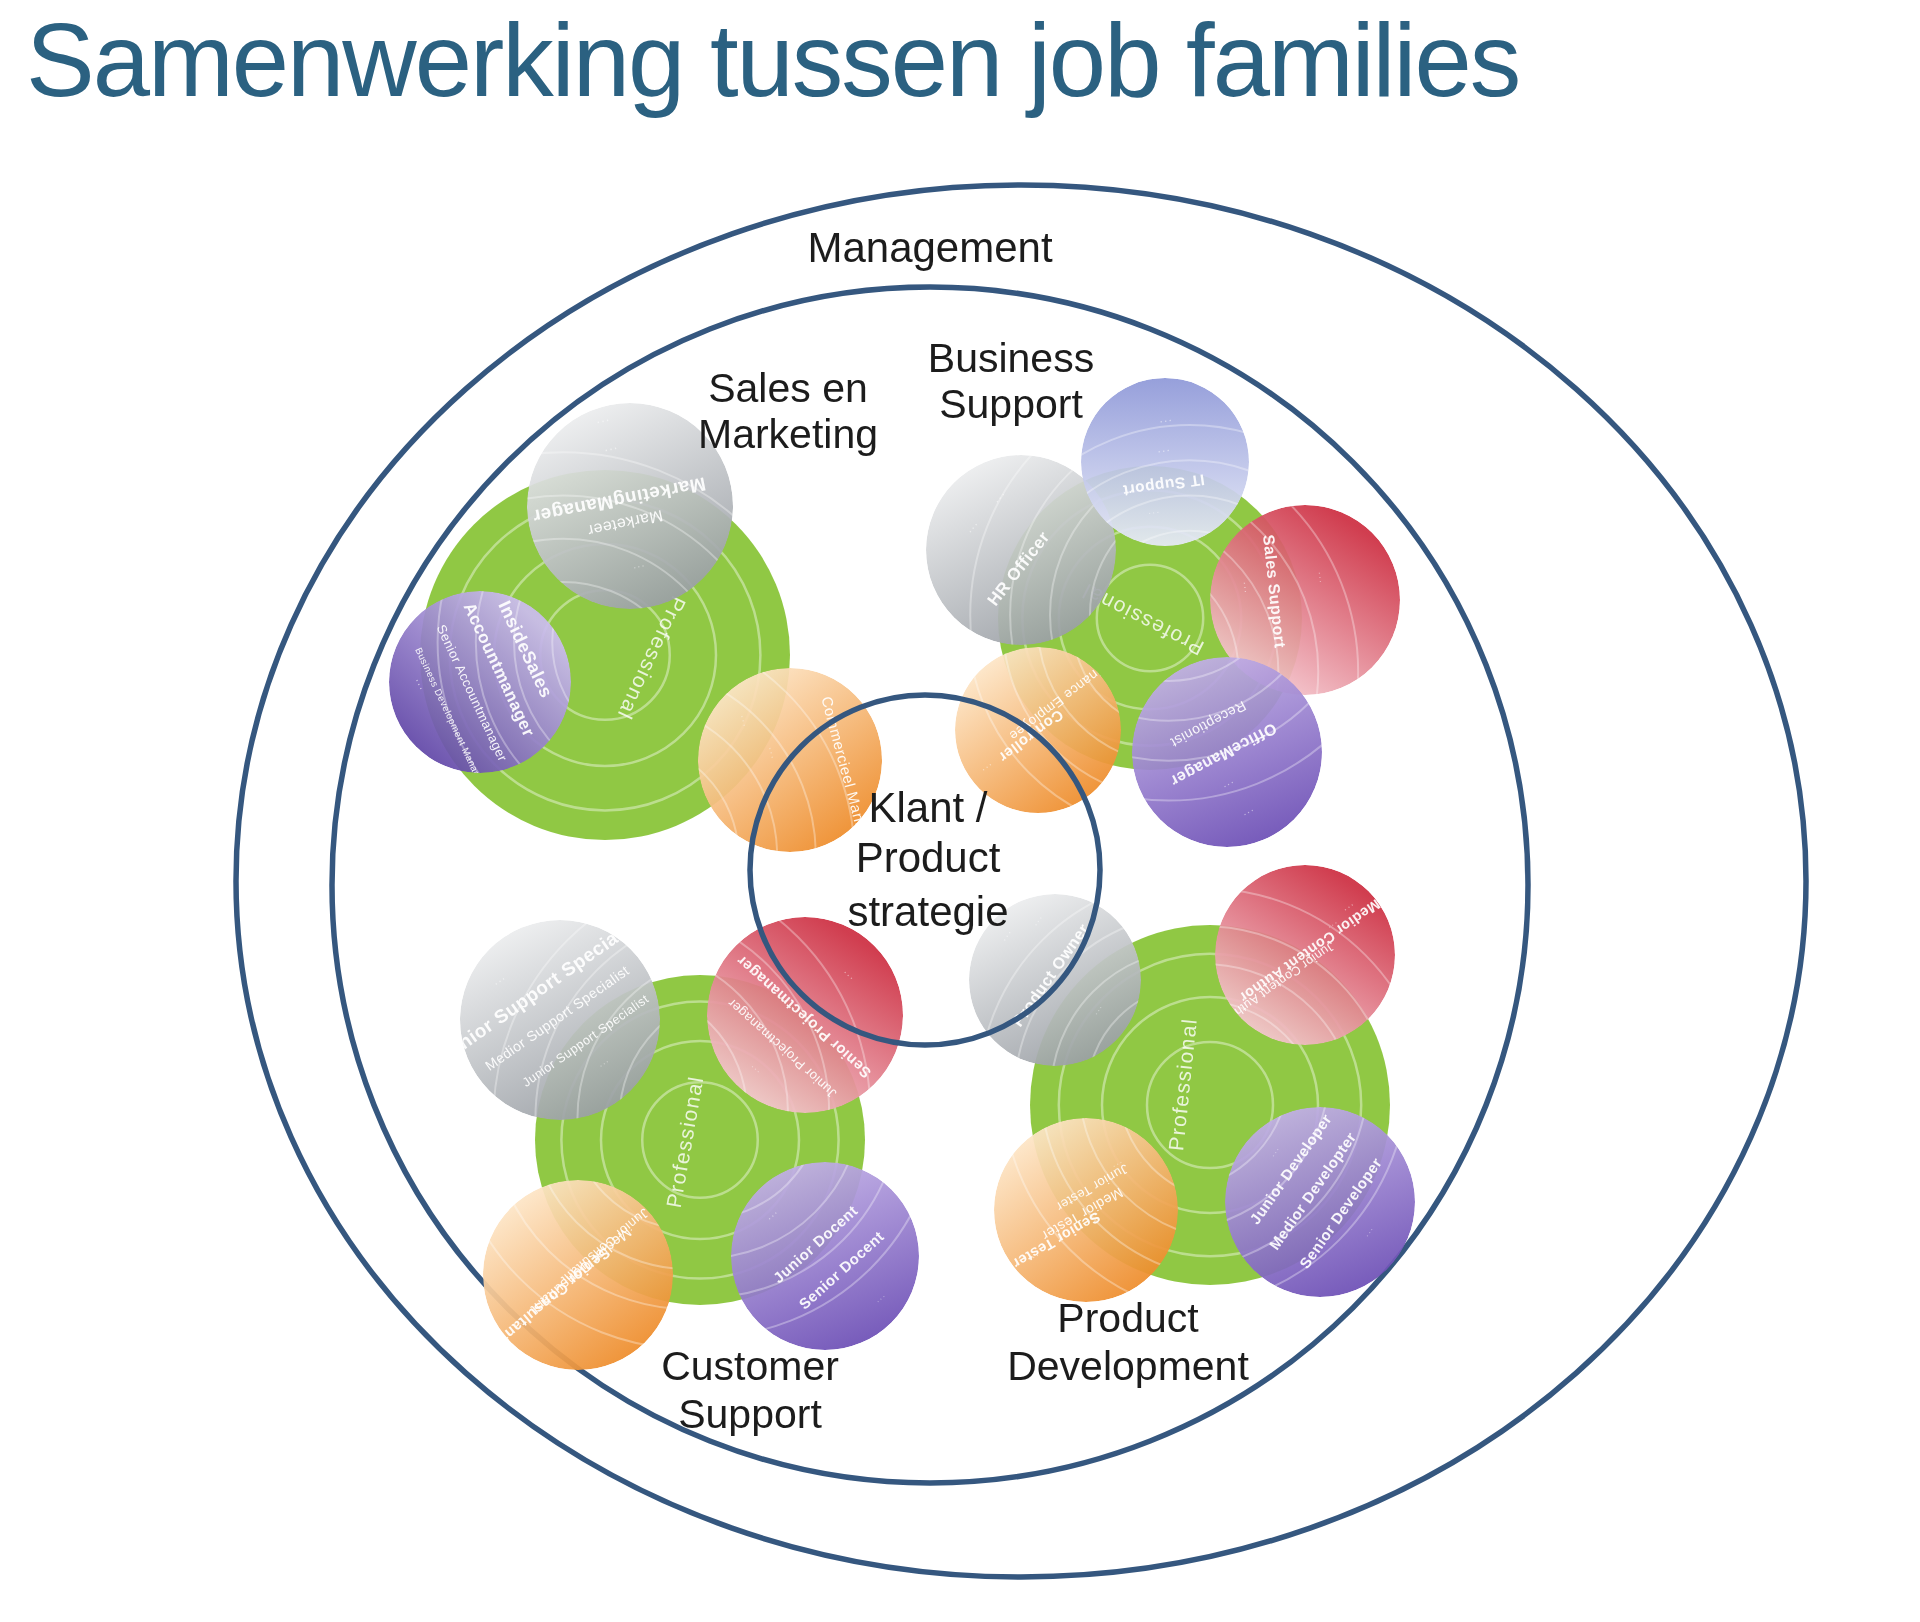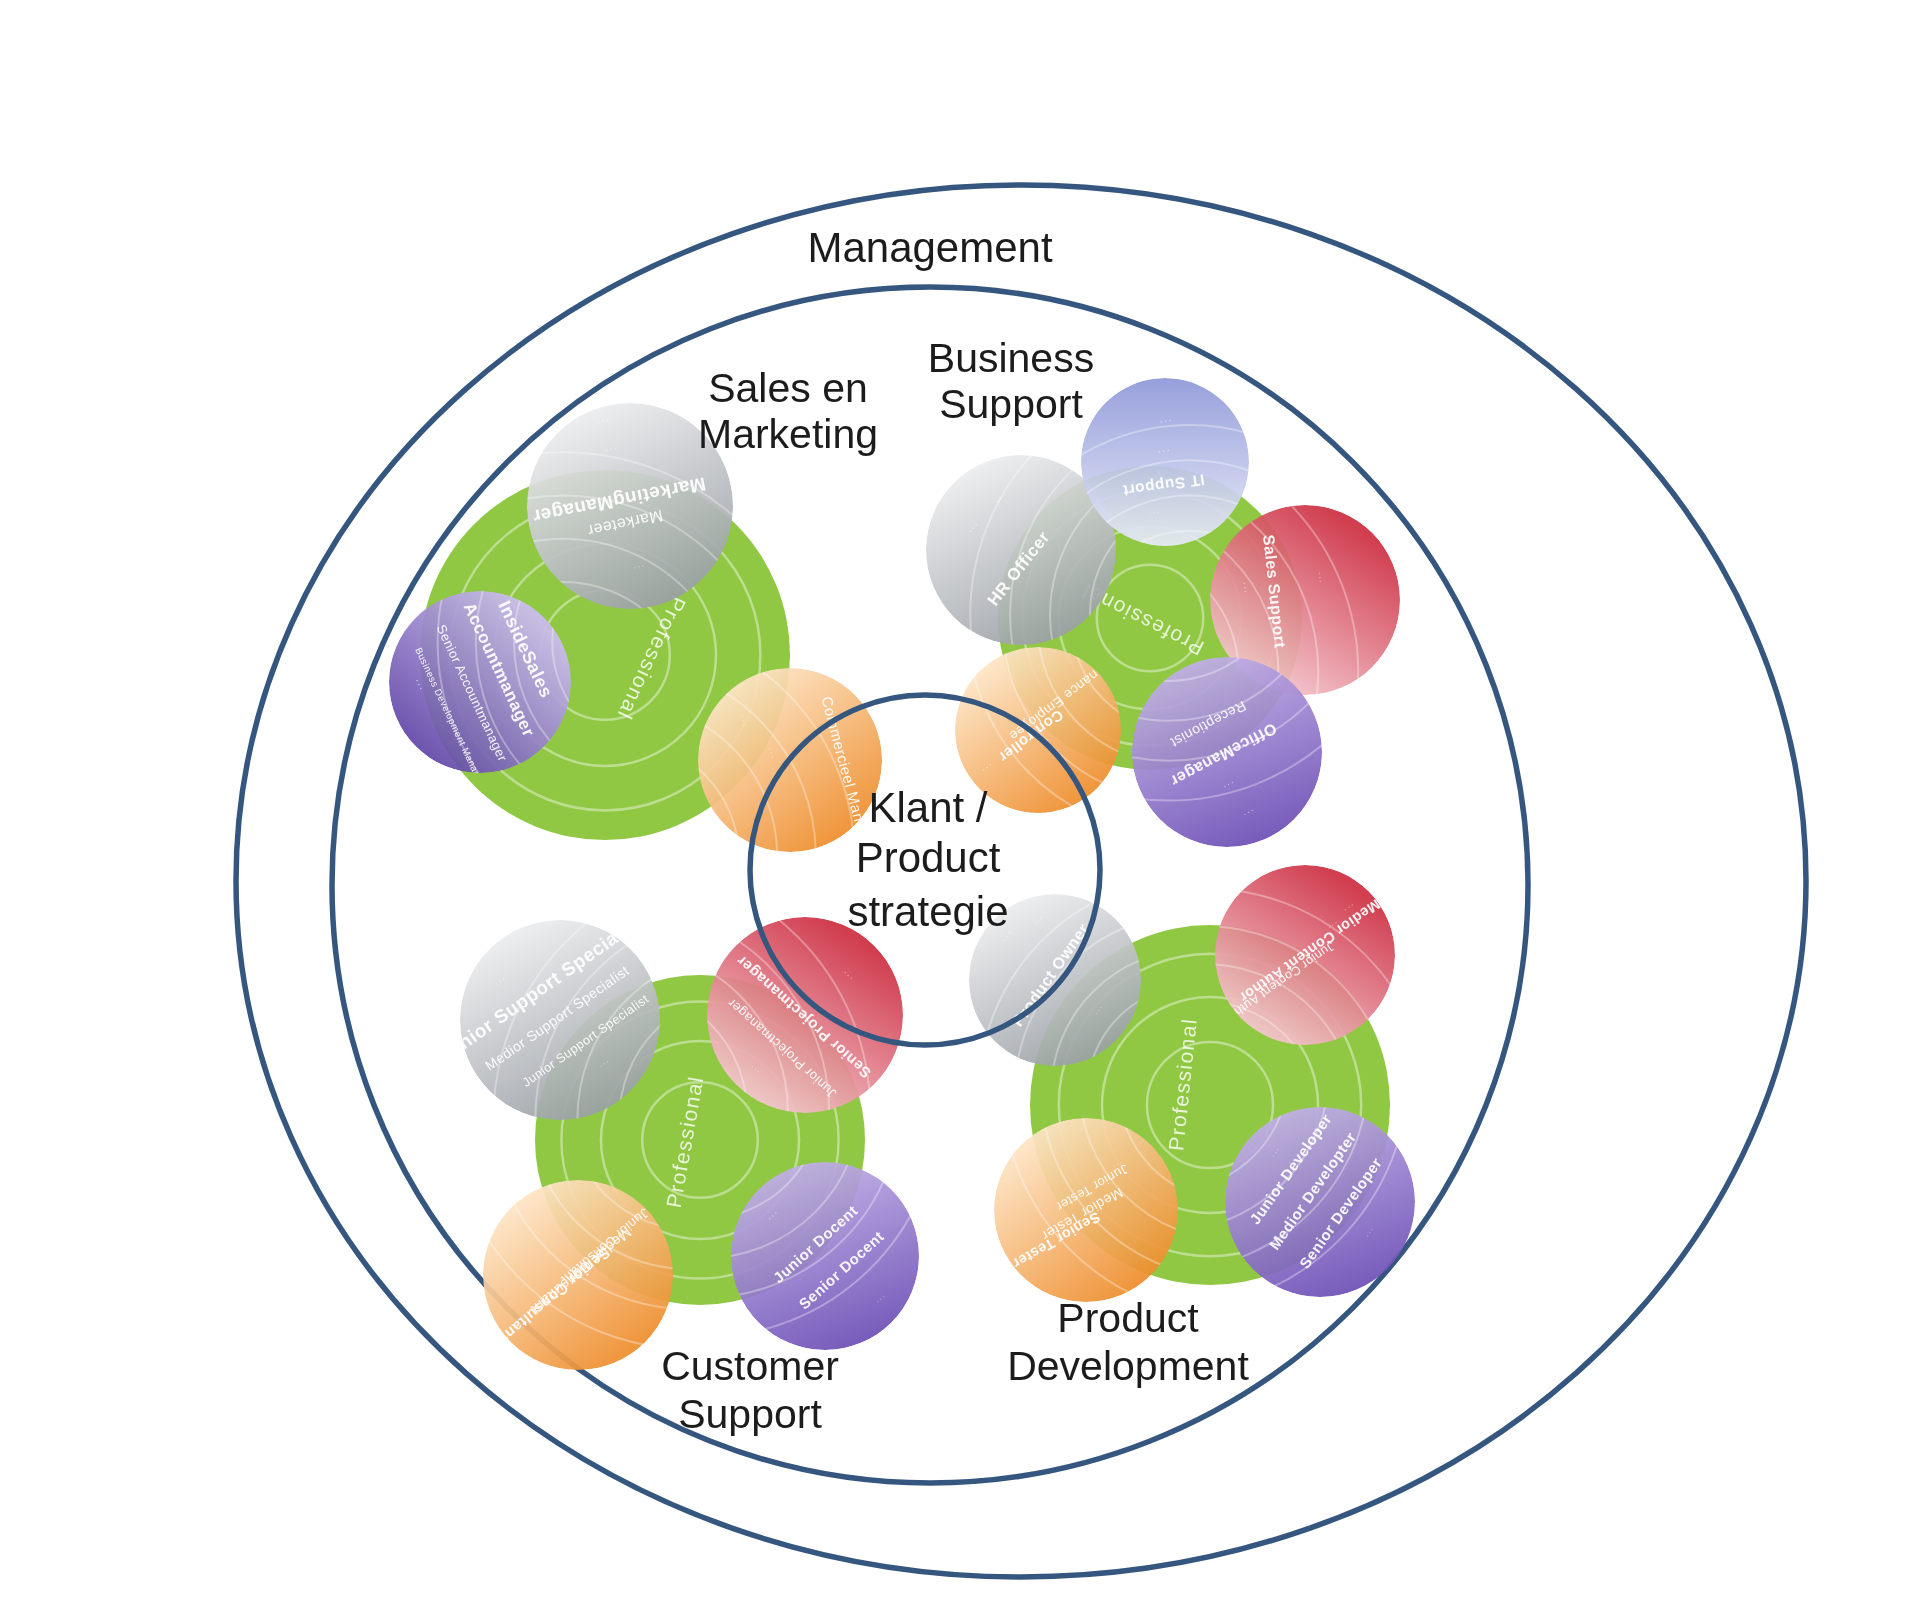--- a/index.html
+++ b/index.html
@@ -7,20 +7,21 @@
          font-family:"Liberation Sans",sans-serif;}
   .title{position:absolute;left:26px;top:2px;font-size:103px;font-weight:400;
          letter-spacing:-2px;white-space:nowrap;font-family:"Liberation Sans",sans-serif;}
   svg{position:absolute;left:0;top:0;}
   svg text{font-family:"Liberation Sans",sans-serif;}
 </style>
 </head>
 <body>
 
 <div class="slide">
+  <div class="title" style="color: rgb(43, 97, 129);">Samenwerking tussen job families</div>
   <svg id="diagram" width="1920" height="1622" viewBox="0 0 1920 1622">
       <defs>
         <linearGradient id="grad-gray" x1="0.25" y1="0" x2="0.75" y2="1">
           <stop offset="0" stop-color="#f0f1f2"></stop>
           <stop offset="1" stop-color="#969ba1"></stop>
         </linearGradient>
         <linearGradient id="grad-violet" x1="0.8" y1="0.15" x2="0.15" y2="0.85">
           <stop offset="0" stop-color="#cbbcee"></stop>
           <stop offset="1" stop-color="#6248a8"></stop>
         </linearGradient>

